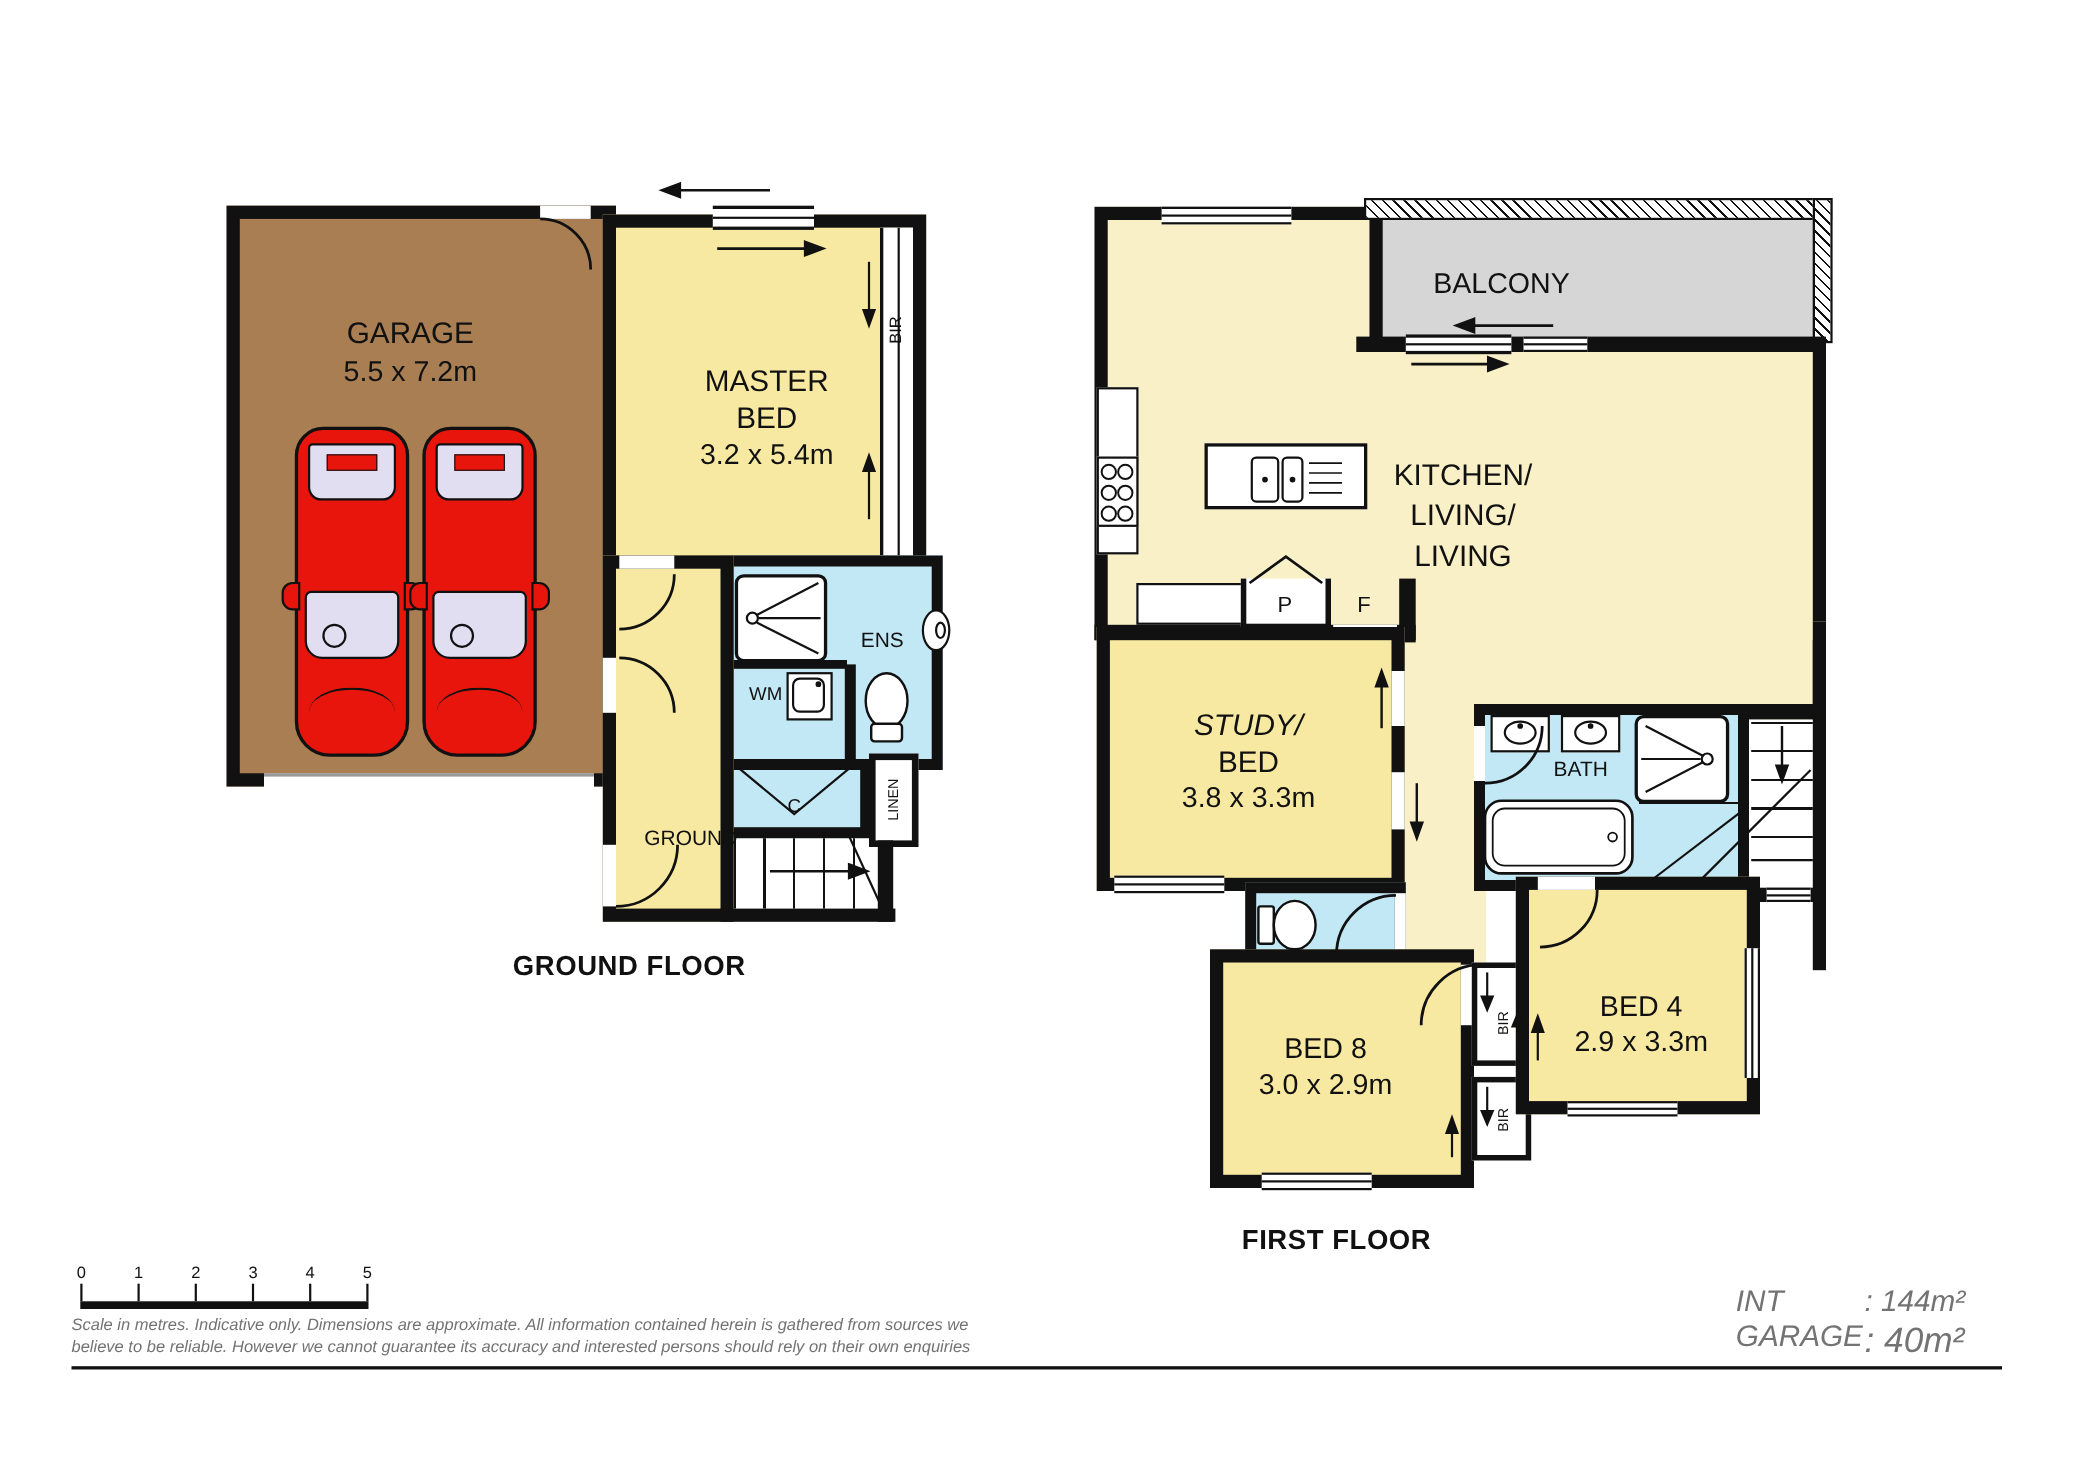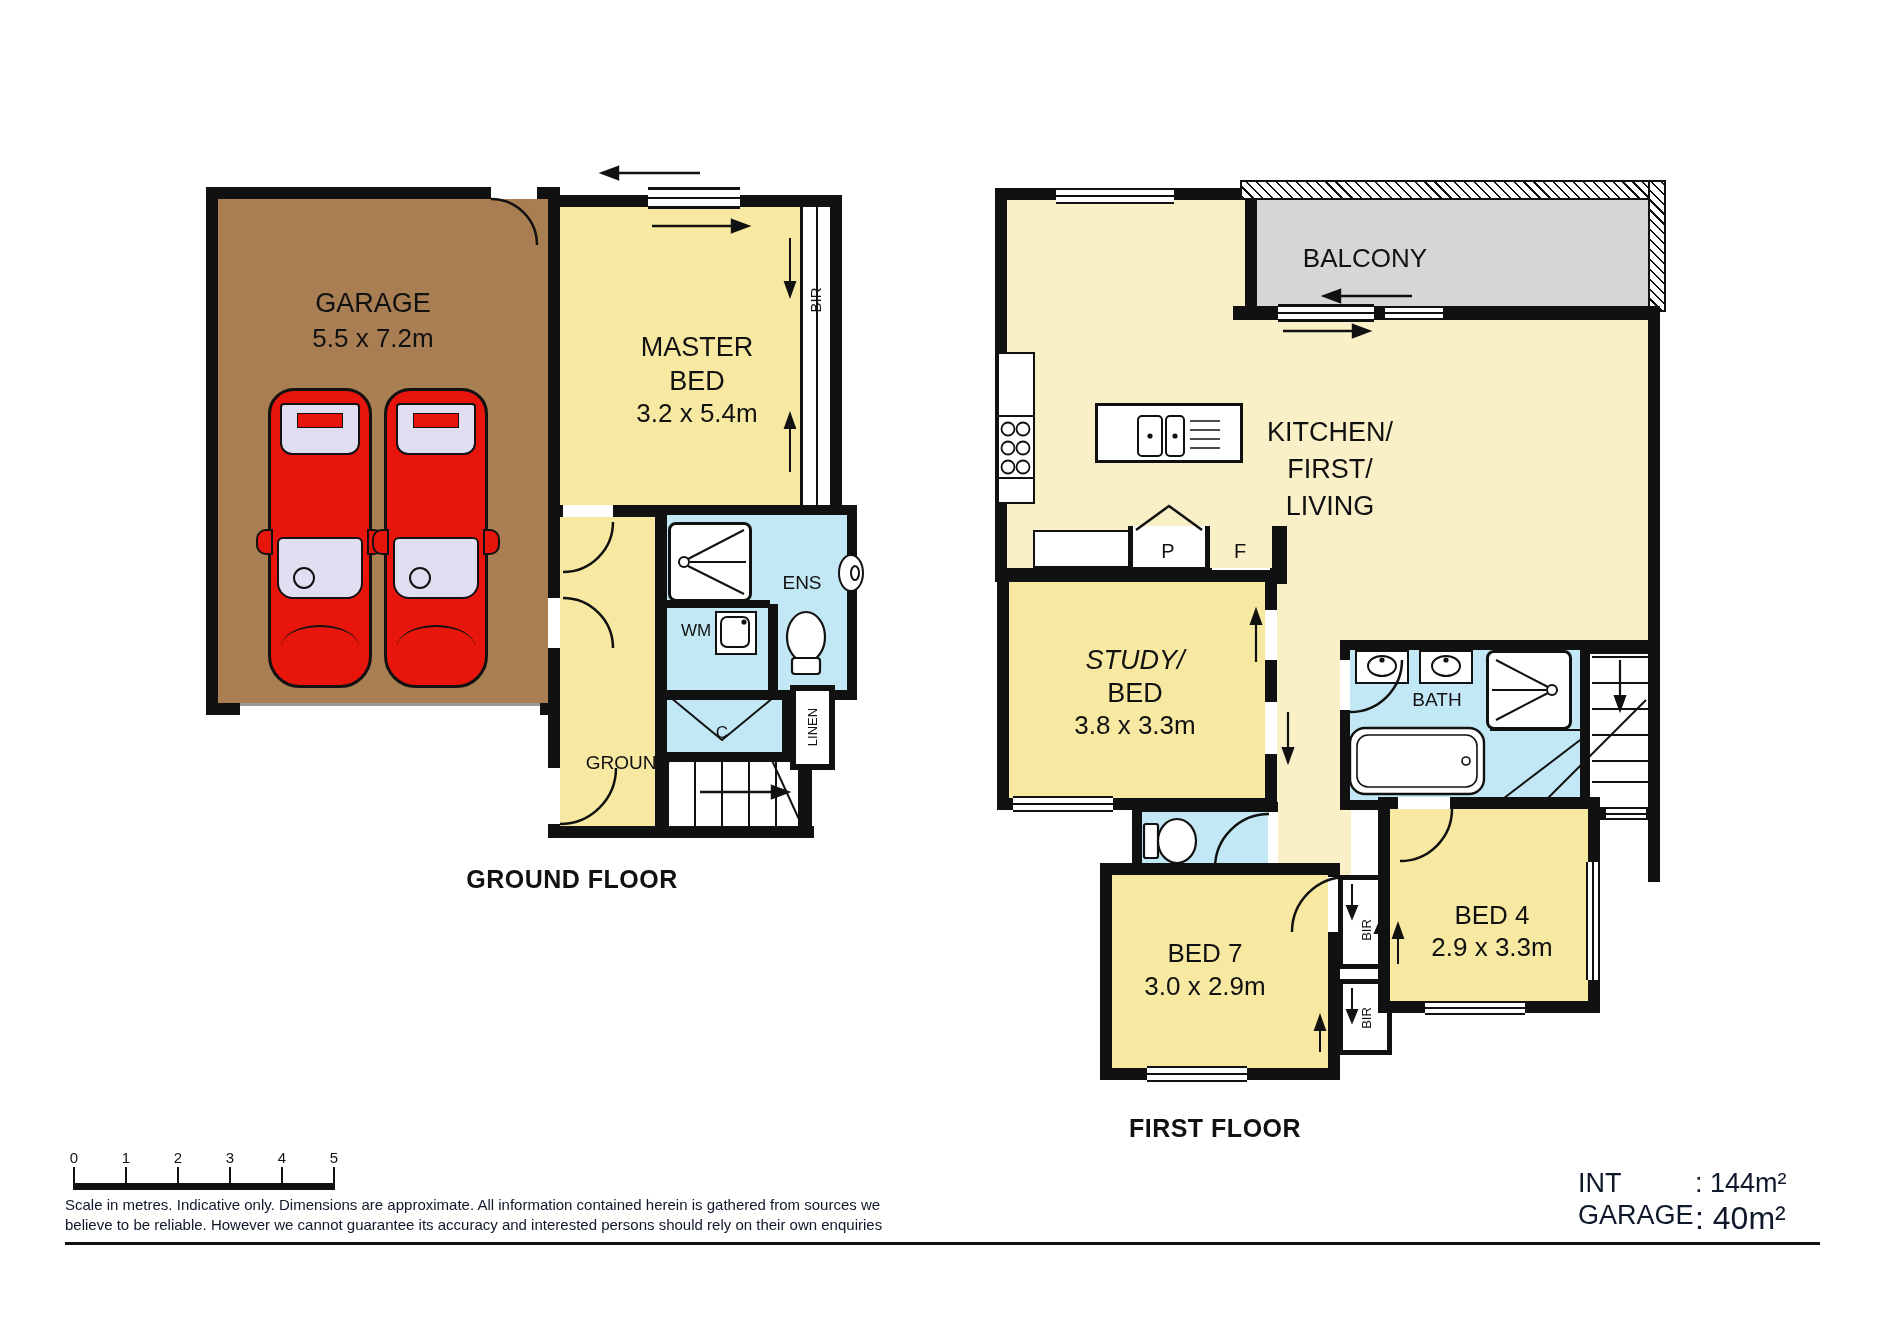--- a/index.html
+++ b/index.html
@@ -3,21 +3,21 @@
 <meta charset="utf-8">
 <style>
   html,body{margin:0;padding:0;background:#fff;}
   #canvas{position:relative;width:1886px;height:1333px;background:#fff;overflow:hidden;
           font-family:"Liberation Sans",sans-serif;color:#111;}
   .room{position:absolute;box-sizing:border-box;border:12px solid #111;}
   .wall{position:absolute;background:#111;}
   .lbl{position:absolute;transform:translate(-50%,-50%);white-space:nowrap;text-align:center;color:#111;}
   .vlbl{position:absolute;transform:translate(-50%,-50%) rotate(-90deg);white-space:nowrap;color:#111;}
   .title{font-weight:bold;letter-spacing:0.5px;}
-  .txt{position:absolute;color:#0f172a;}
+  .txt{position:absolute;color:#737373;font-style:italic;}
   .fix{position:absolute;box-sizing:border-box;background:#fff;}
   .win{position:absolute;box-sizing:border-box;background:#fff;border-top:2px solid #111;border-bottom:2px solid #111;
        background-image:linear-gradient(#111,#111);background-size:100% 2px;background-position:center;background-repeat:no-repeat;}
   .winv{position:absolute;box-sizing:border-box;background:#fff;border-left:2px solid #111;border-right:2px solid #111;
        background-image:linear-gradient(90deg,#111,#111);background-size:2px 100%;background-position:center;background-repeat:no-repeat;}
   .gap{position:absolute;background:#fff;}
   .hatch{position:absolute;box-sizing:border-box;border:2px solid #111;background:#fff;
          background-image:repeating-linear-gradient(45deg,#111 0 1.5px,transparent 1.5px 7px);}
   
   .car{position:absolute;width:104px;height:300px;background:#E8150D;border:3px solid #111;
@@ -309,29 +309,29 @@
   <div class="vlbl" style="left:815px;top:300px;font-size:15px;">BIR</div>
   <div class="lbl" style="left:802px;top:583px;font-size:19px;">ENS</div>
   <div class="lbl" style="left:696px;top:631px;font-size:17px;">WM</div>
   <div class="lbl" style="left:722px;top:733px;font-size:17px;">C</div>
   <div class="vlbl" style="left:812px;top:727px;font-size:13px;">LINEN</div>
   <div class="lbl" style="left:628px;top:763px;font-size:19px;">GROUND</div>
   <div class="lbl title" style="left:572px;top:879px;font-size:25px;">GROUND FLOOR</div>
 
   <div class="lbl" style="left:1365px;top:258px;font-size:26px;">BALCONY</div>
   <div class="lbl" style="left:1330px;top:432px;font-size:27px;">KITCHEN/</div>
-  <div class="lbl" style="left:1330px;top:469px;font-size:27px;">FIRST/</div>
+  <div class="lbl" style="left:1330px;top:469px;font-size:27px;">LIVING/</div>
   <div class="lbl" style="left:1330px;top:506px;font-size:27px;">LIVING</div>
   <div class="lbl" style="left:1168px;top:551px;font-size:20px;">P</div>
   <div class="lbl" style="left:1240px;top:551px;font-size:20px;">F</div>
   <div class="lbl" style="left:1135px;top:660px;font-size:27px;font-style:italic;">STUDY/</div>
   <div class="lbl" style="left:1135px;top:693px;font-size:27px;">BED</div>
   <div class="lbl" style="left:1135px;top:725px;font-size:26px;">3.8 x 3.3m</div>
   <div class="lbl" style="left:1437px;top:700px;font-size:19px;">BATH</div>
-  <div class="lbl" style="left:1205px;top:953px;font-size:26px;">BED 7</div>
+  <div class="lbl" style="left:1205px;top:953px;font-size:26px;">BED 8</div>
   <div class="lbl" style="left:1205px;top:986px;font-size:26px;">3.0 x 2.9m</div>
   <div class="lbl" style="left:1492px;top:915px;font-size:26px;">BED 4</div>
   <div class="lbl" style="left:1492px;top:947px;font-size:26px;">2.9 x 3.3m</div>
   <div class="vlbl" style="left:1366px;top:930px;font-size:13px;">BIR</div>
   <div class="vlbl" style="left:1366px;top:1018px;font-size:13px;">BIR</div>
   <div class="lbl title" style="left:1215px;top:1128px;font-size:25px;">FIRST FLOOR</div>
 
   <div>
     <div class="wall" style="left:73px;top:1183px;width:262px;height:7px;"></div>
     <div class="wall" style="left:73px;top:1167px;width:2px;height:16px;"></div>

